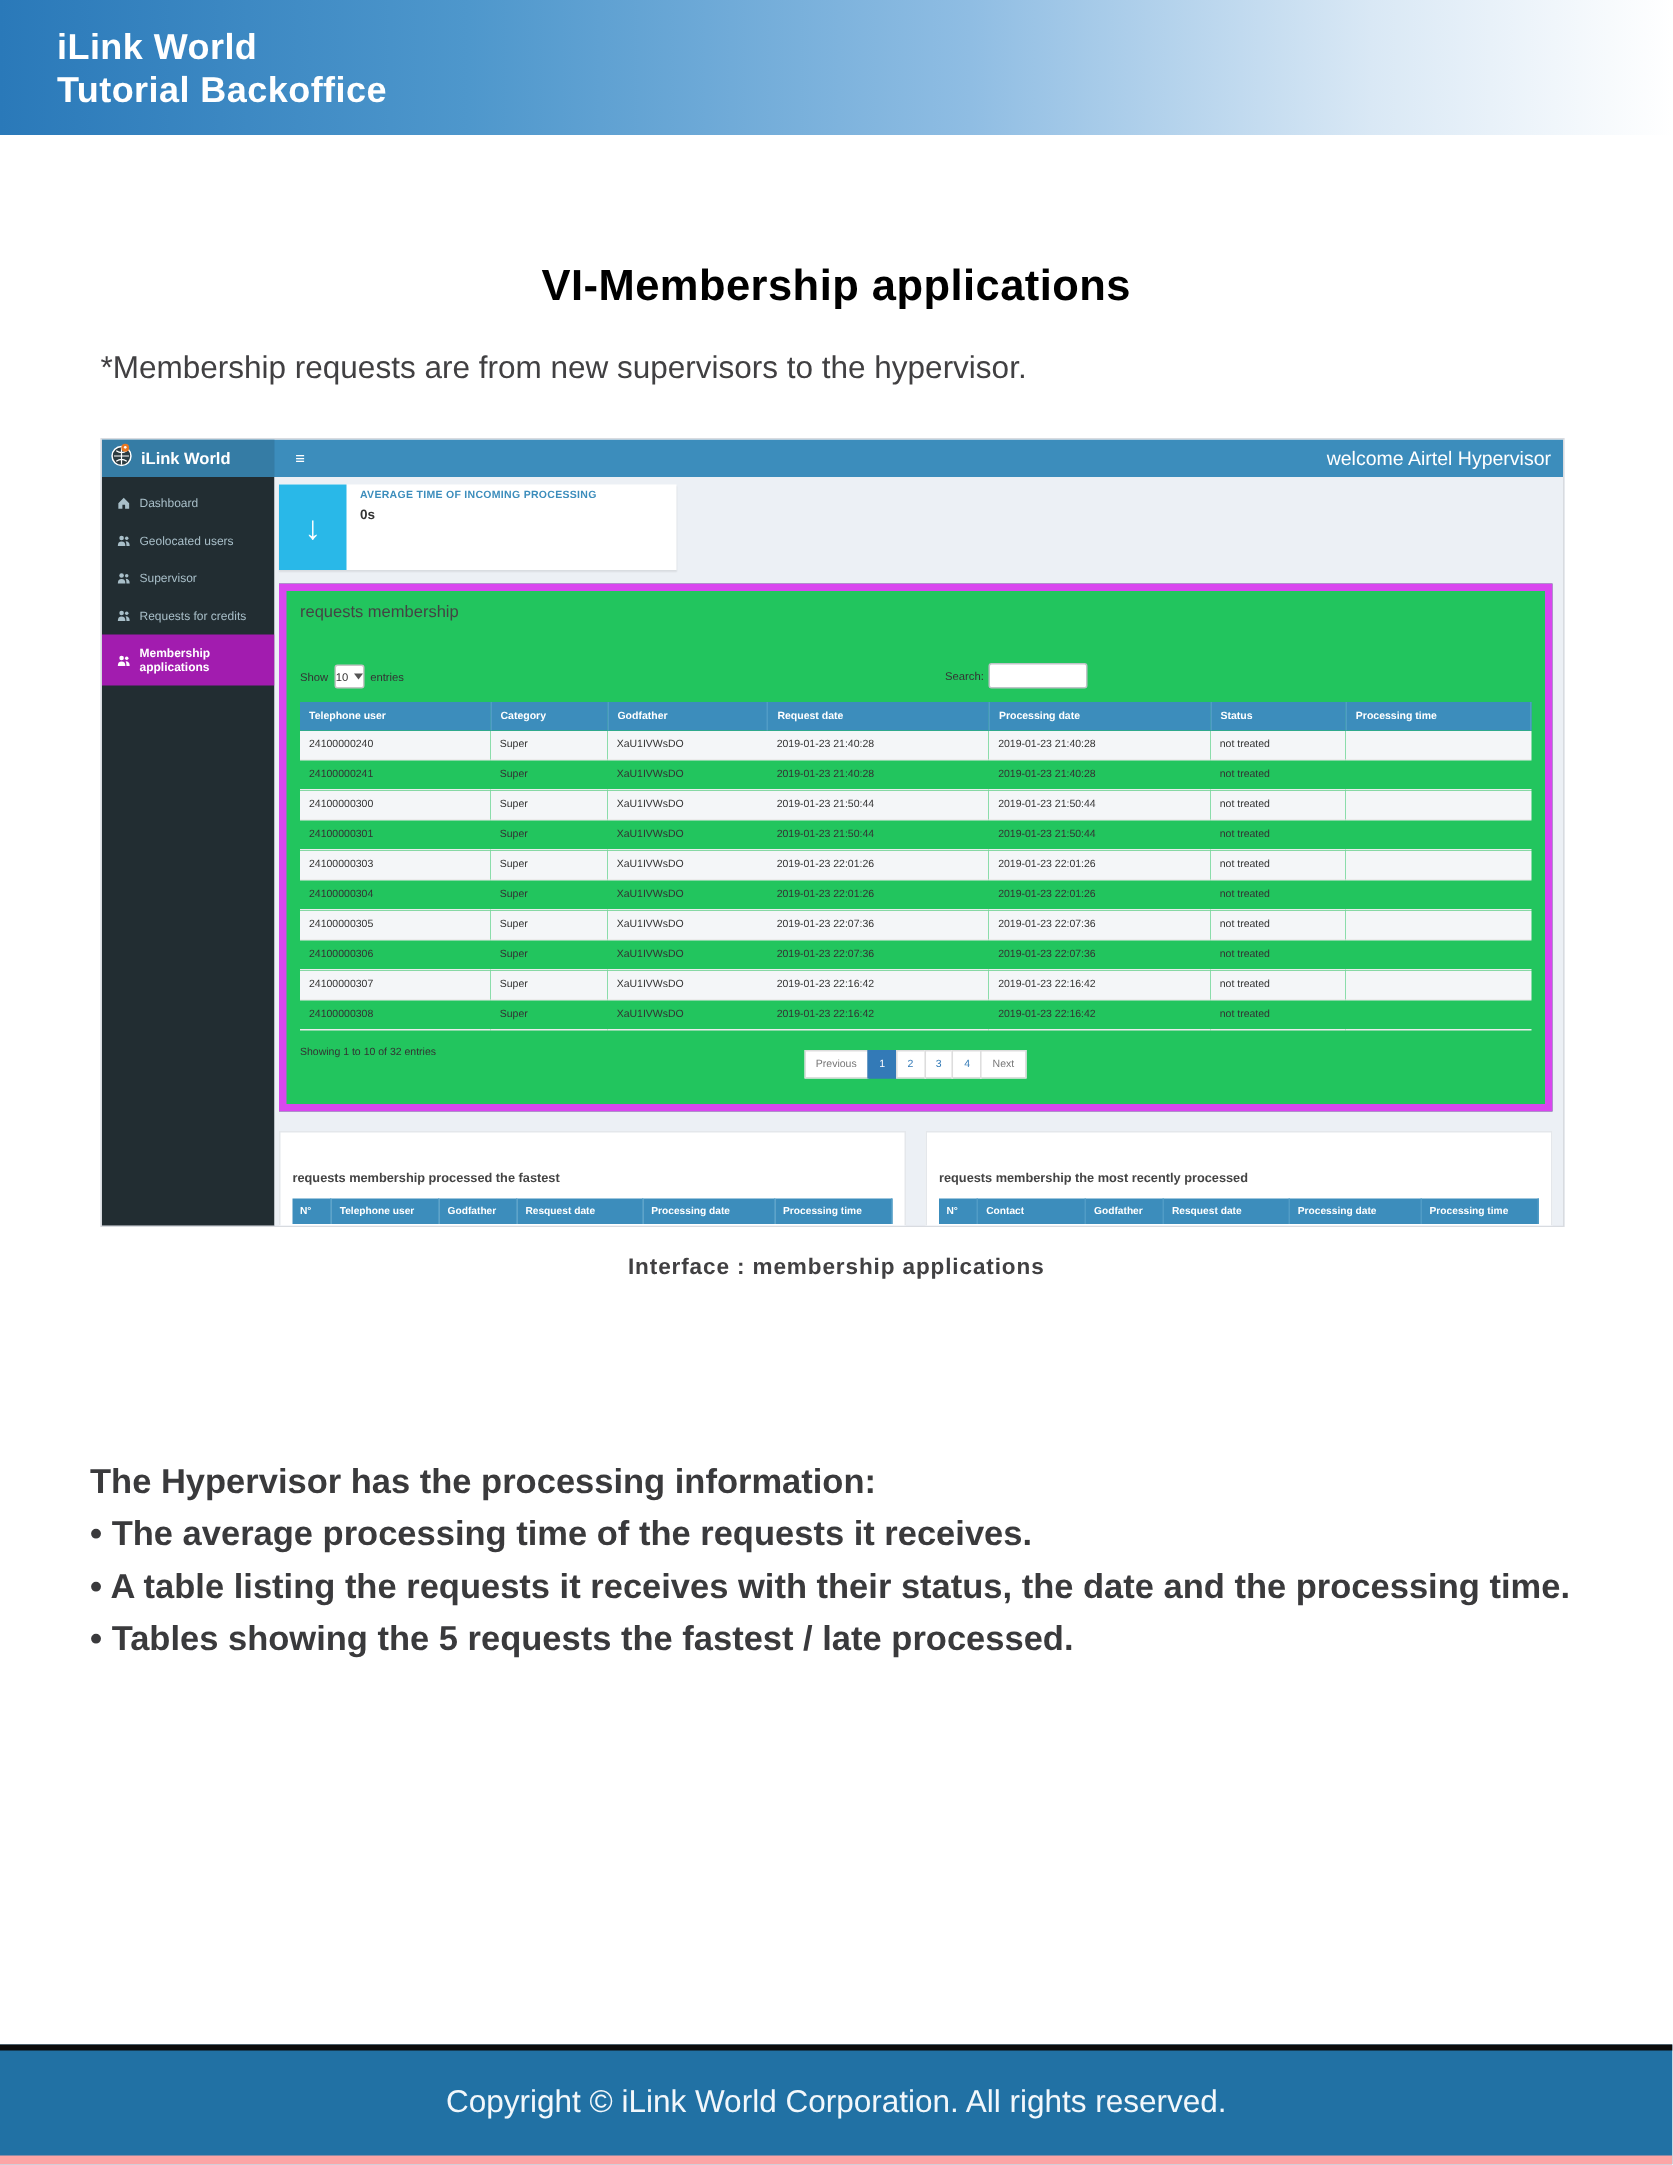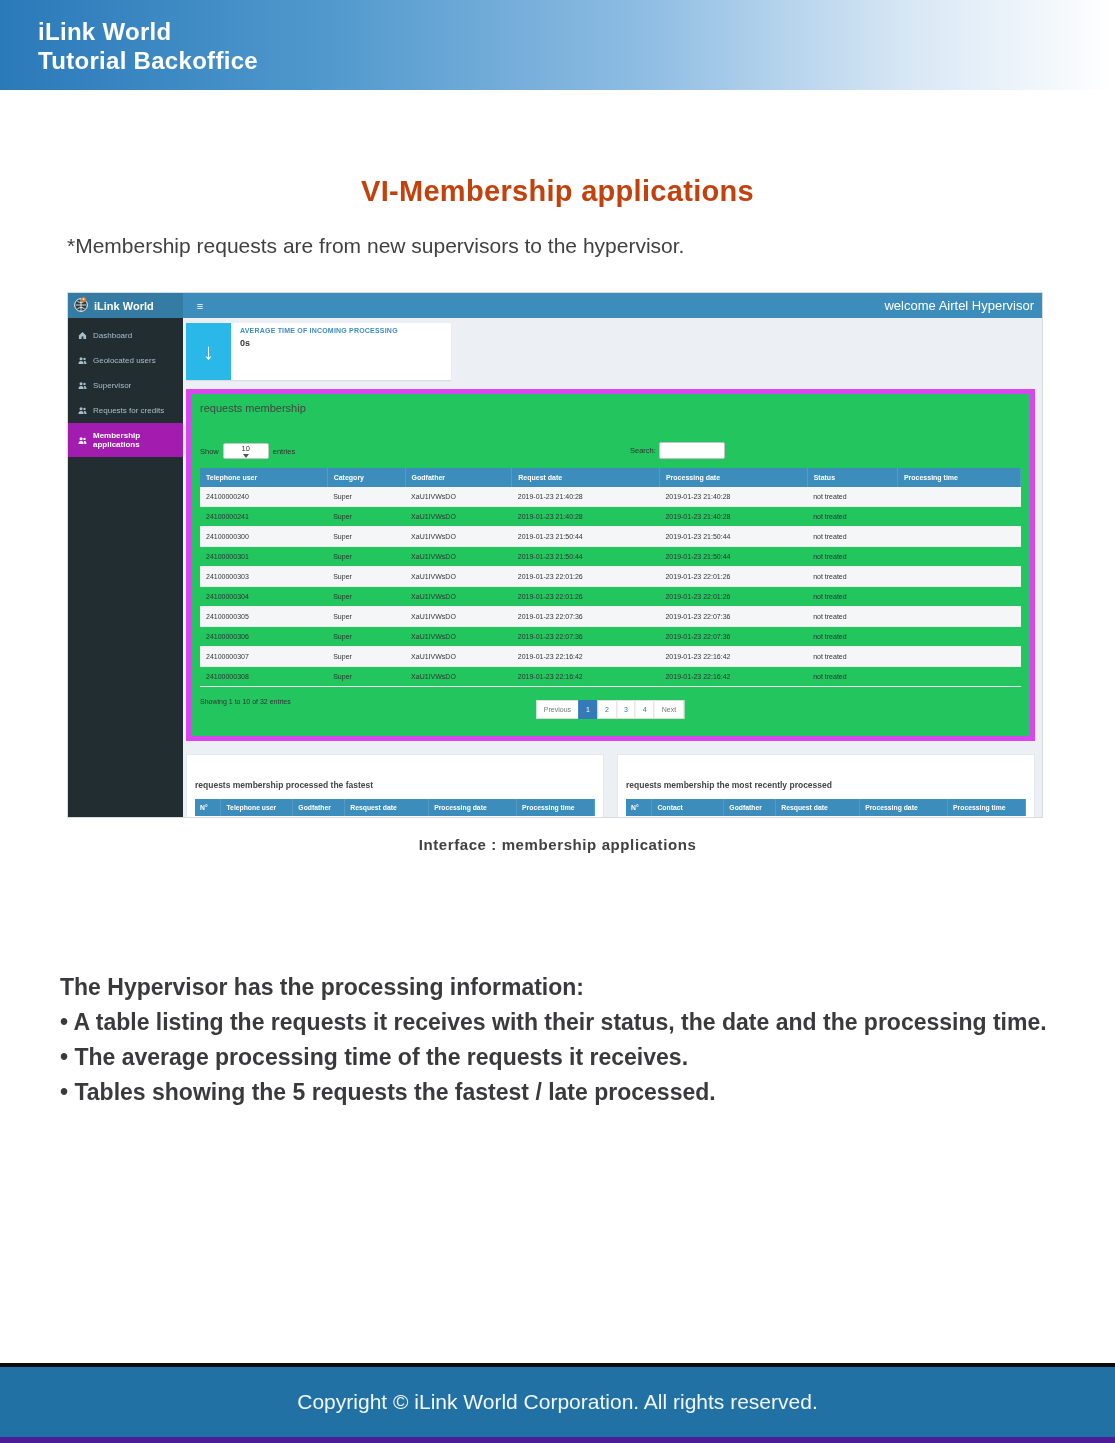--- a/index.html
+++ b/index.html
@@ -5,32 +5,32 @@
   * { margin:0; padding:0; box-sizing:border-box; }
   html,body { width:1115px; height:1443px; background:#fff; font-family:"Liberation Sans", sans-serif; position:relative; overflow:hidden; }
 
   
   .doc-header { position:absolute; top:0; left:0; width:1115px; height:90px;
     background:linear-gradient(90deg,#2a79b9 0%, #4e97cc 28%, #8fbde3 58%, #d9e8f5 82%, #ffffff 100%);
     color:#fff; padding:17px 0 0 38px; }
   .doc-header .hline { font-size:24px; font-weight:bold; line-height:29px; letter-spacing:.3px; }
 
   .doc-title { position:absolute; top:175px; left:0; width:1115px; text-align:center;
-    font-size:29px; font-weight:bold; color:#c2410c; letter-spacing:.3px; }
+    font-size:29px; font-weight:bold; color:#000000; letter-spacing:.3px; }
 
   .doc-intro { position:absolute; top:234px; left:67px; font-size:21px; color:#414042; }
 
   .doc-caption { position:absolute; top:836px; left:0; width:1115px; text-align:center;
     font-size:15px; font-weight:bold; color:#414042; letter-spacing:.6px; }
 
   .doc-info { position:absolute; top:970px; left:60px; width:1010px;
     font-size:23px; font-weight:bold; color:#3a3a3c; line-height:35px; }
 
   .doc-footer { position:absolute; top:1363px; left:0; width:1115px; height:80px;
-    background:#2171a4; border-top:4px solid #0c0c0c; border-bottom:6px solid #4c1d95;
+    background:#2171a4; border-top:4px solid #0c0c0c; border-bottom:6px solid #fca5a5;
     display:flex; align-items:center; justify-content:center; }
   .doc-footer .ftext { color:#f2f7fb; font-size:21px; }
 
   
   .shot { position:absolute; top:292px; left:67px; width:976px; height:526px;
     border:1px solid #d8dbe0; background:#ecf0f5; overflow:hidden; font-family:"Liberation Sans", sans-serif; }
 
   .topbar { height:25px; background:#3c8dbc; display:flex; align-items:center; }
   .brand { width:115px; height:25px; display:flex; align-items:center; gap:5px; padding-left:5px; background:#357ca5; }
   .brand-name { color:#fff; font-size:11px; font-weight:bold; }
@@ -48,22 +48,22 @@
   .stat-card { width:265px; height:57px; background:#fff; display:flex; box-shadow:0 1px 1px rgba(0,0,0,.08); }
   .stat-icon { width:45px; background:#29b8e8; color:#fff; display:flex; align-items:center; justify-content:center; font-size:22px; }
   .stat-text { padding:4px 9px; }
   .stat-label { color:#3c8dbc; font-size:7px; font-weight:bold; letter-spacing:.2px; }
   .stat-value { color:#333; font-size:9px; font-weight:bold; margin-top:4px; }
 
   .panel { background:#22c55e; border:5px solid #d946ef; margin-top:9px; padding:8px 9px 12px; }
   .panel-title { font-size:11px; color:#444; }
 
   .controls { position:relative; margin-top:28px; height:18px; font-size:7.5px; color:#333; display:flex; align-items:center; }
-  .show-select { width:38px; height:16px; border:1px solid #c6c6c6; border-radius:2px; margin:0 4px;
-    display:inline-flex; align-items:center; justify-content:space-between; padding:0 22px; background:#fff; cursor:pointer;flex-direction:column; }
+  .show-select { width:20px; height:16px; border:1px solid #c6c6c6; border-radius:2px; margin:0 4px;
+    display:inline-flex; align-items:center; justify-content:space-between; padding:0 0; background:#fff; cursor:pointer; }
   .caret { width:0; height:0; border-left:3px solid transparent; border-right:3px solid transparent; border-top:4px solid #555; }
   .search-wrap { position:absolute; left:430px; top:0; display:flex; align-items:center; gap:3px; }
   .search-wrap input { width:66px; height:17px; border:1px solid #bfc3c8; border-radius:2px; font-size:7.5px; padding:0 3px; }
 
   table { border-collapse:collapse; width:100%; table-layout:fixed; }
   .main-table { margin-top:8px; }
   .main-table th { background:#3c8dbc; color:#fff; font-size:7px; text-align:left; padding:6px 6px; border-right:1px solid #509cc6; font-weight:bold; }
   .main-table td { font-size:7px; color:#333; padding:6px 6px; border-bottom:1px solid #ececec; overflow:hidden; white-space:nowrap; }
   .main-table tbody tr:nth-child(odd) { background:#f4f6f8; }
   .main-table th:nth-child(1){width:15.5%} .main-table th:nth-child(2){width:9.5%}
@@ -362,20 +362,20 @@
       </div>
 
     </div>
   </div>
 </div>
 
 <div class="doc-caption">Interface : membership applications</div>
 
 <div class="doc-info">
   <div>The Hypervisor has the processing information:</div>
+  <div>• The average processing time of the requests it receives.</div>
   <div>• A table listing the requests it receives with their status, the date and the processing time.</div>
-  <div>• The average processing time of the requests it receives.</div>
   <div>• Tables showing the 5 requests the fastest / late processed.</div>
 </div>
 
 <div class="doc-footer">
   <span class="ftext">Copyright © iLink World Corporation. All rights reserved.</span>
 </div>
 
 </body></html>

